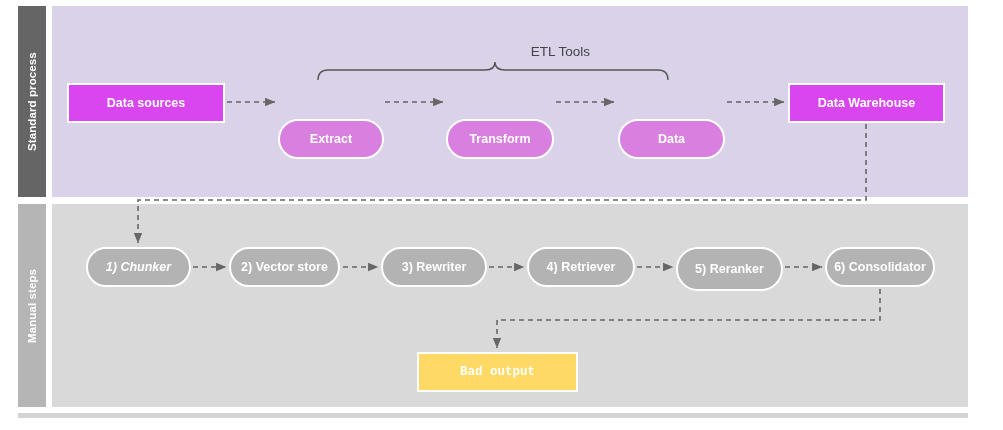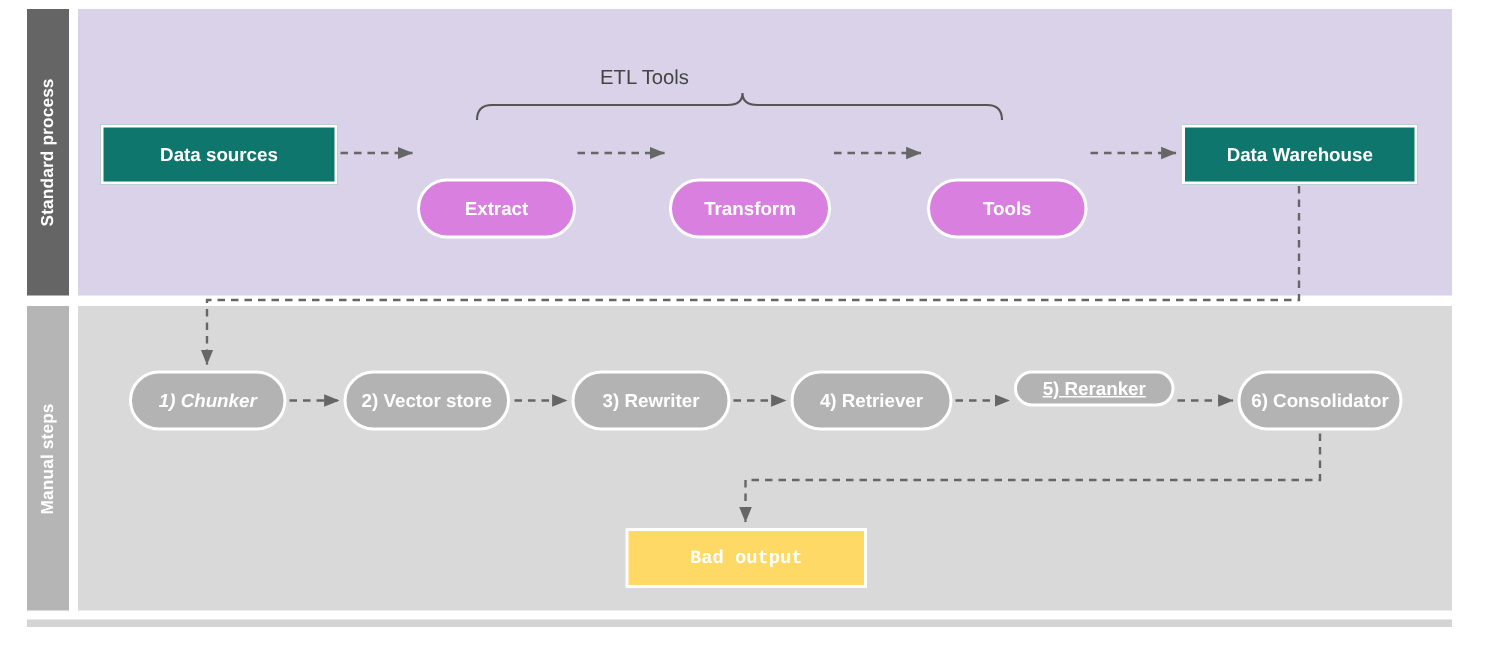--- a/index.html
+++ b/index.html
@@ -69,38 +69,38 @@
     text-align: center;
     color: #ffffff;
     font-weight: bold;
     font-size: 12.5px;
     line-height: 1.12;
     border: 2px solid #ffffff;
     padding: 0 6px;
   }
   .node.rect { border-radius: 0; }
   .node.pill { border-radius: 22px; }
-  .node.gray   { background: #0f766e; }
+  .node.gray   { background: #d946ef; }
   .node.purple { background: #d87fe0; margin-top: 36px; }
   .node.silver { background: #b3b3b3; }
   .node.amber  { background: #ffd966; font-family: Liberation Mono, monospace; }
 
   
   #connectors {
     position: absolute;
     left: 0; top: 0;
     width: 1003px; height: 430px;
     pointer-events: none;
   }
 
   
   #etl-tools-label {
     position: absolute;
     left: 400px; top: 44px; width: 190px;
-    text-align: left;
+    text-align: right;
     color: #444444;
     font-size: 13.5px;
     font-weight: normal;
   }
 </style>
 </head>
 <body>
 
 <div id="canvas">
 
@@ -149,31 +149,31 @@
   </svg>
 
   <div id="etl-tools-label">ETL Tools</div>
 
   <div class="node rect gray" style="left:67px; top:83px; width:158px; height:40px;">Data sources</div>
 
   <div class="node pill purple" style="left:278px; top:83px; width:106px; height:40px;">Extract</div>
 
   <div class="node pill purple" style="left:446px; top:83px; width:108px; height:40px;">Transform</div>
 
-  <div class="node pill purple" style="left:618px; top:83px; width:107px; height:40px;">Tools</div>
+  <div class="node pill purple" style="left:618px; top:83px; width:107px; height:40px;">Data</div>
 
   <div class="node rect gray" style="left:788px; top:83px; width:157px; height:40px;text-align:right;">Data Warehouse</div>
 
   <div class="node pill silver" style="left:86px; top:247px; width:105px; height:40px;font-style:italic;">1) Chunker</div>
 
   <div class="node pill silver" style="left:229px; top:247px; width:111px; height:40px;">2) Vector store</div>
 
   <div class="node pill silver" style="left:381px; top:247px; width:106px; height:40px;">3) Rewriter</div>
 
   <div class="node pill silver" style="left:527px; top:247px; width:108px; height:40px;">4) Retriever</div>
 
-  <div class="node pill silver" style="left:676px; top:247px; width:107px; height:24px;text-decoration:underline;">5) Reranker</div>
+  <div class="node pill silver" style="left:676px; top:247px; width:107px; height:44px;">5) Reranker</div>
 
   <div class="node pill silver" style="left:825px; top:247px; width:110px; height:40px;">6) Consolidator</div>
 
   <div class="node rect amber" style="left:417px; top:352px; width:161px; height:40px;">Bad output</div>
 
 </div>
 
 </body></html>

